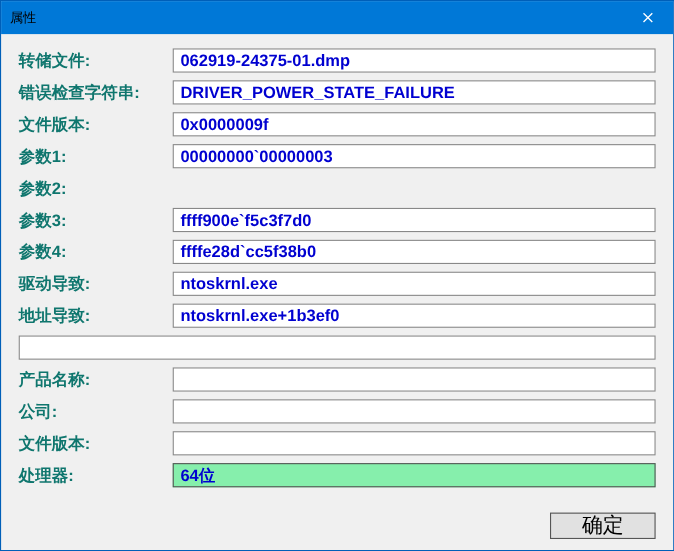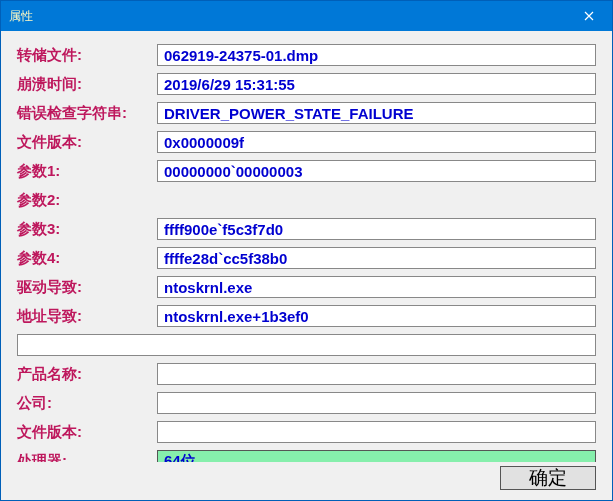--- a/index.html
+++ b/index.html
@@ -12,21 +12,21 @@
   .window {
     width: 613px; height: 501px;
     border: 1px solid #005fb8;
     background: #f0f0f0;
     display: flex; flex-direction: column;
     position: relative;
   }
   .titlebar {
     height: 30px;
     background: #0078d7;
-    color: #fef9c3;
+    color: #000000;
     display: flex; align-items: center;
     flex: 0 0 auto;
   }
   .titlebar .title {
     padding-left: 8px;
     font-size: 12px;
     flex: 1 1 auto;
   }
   .titlebar .close {
     width: 46px; height: 30px;
@@ -42,21 +42,21 @@
   .row {
     display: flex; align-items: center;
     margin-bottom: 5px;
     height: 24px;
   }
   .row .label {
     width: 140px;
     flex: 0 0 140px;
     font-weight: bold;
     font-size: 15px;
-    color: #be185d;
+    color: #0f766e;
     white-space: nowrap;
   }
   .row .field {
     flex: 1 1 auto;
     height: 22px;
     border: 1px solid #888;
     background: #fff;
     color: #0000d0;
     font-weight: bold;
     font-size: 15px;
@@ -103,24 +103,20 @@
         </svg>
     </div>
   </div>
 
   <div class="content">
     <div class="row">
       <span class="label">转储文件:</span>
       <div class="field">062919-24375-01.dmp</div>
     </div>
     <div class="row">
-      <span class="label">崩溃时间:</span>
-      <div class="field">2019/6/29 15:31:55</div>
-    </div>
-    <div class="row">
       <span class="label">错误检查字符串:</span>
       <div class="field">DRIVER_POWER_STATE_FAILURE</div>
     </div>
     <div class="row">
       <span class="label">文件版本:</span>
       <div class="field">0x0000009f</div>
     </div>
     <div class="row">
       <span class="label">参数1:</span>
       <div class="field">00000000`00000003</div>

